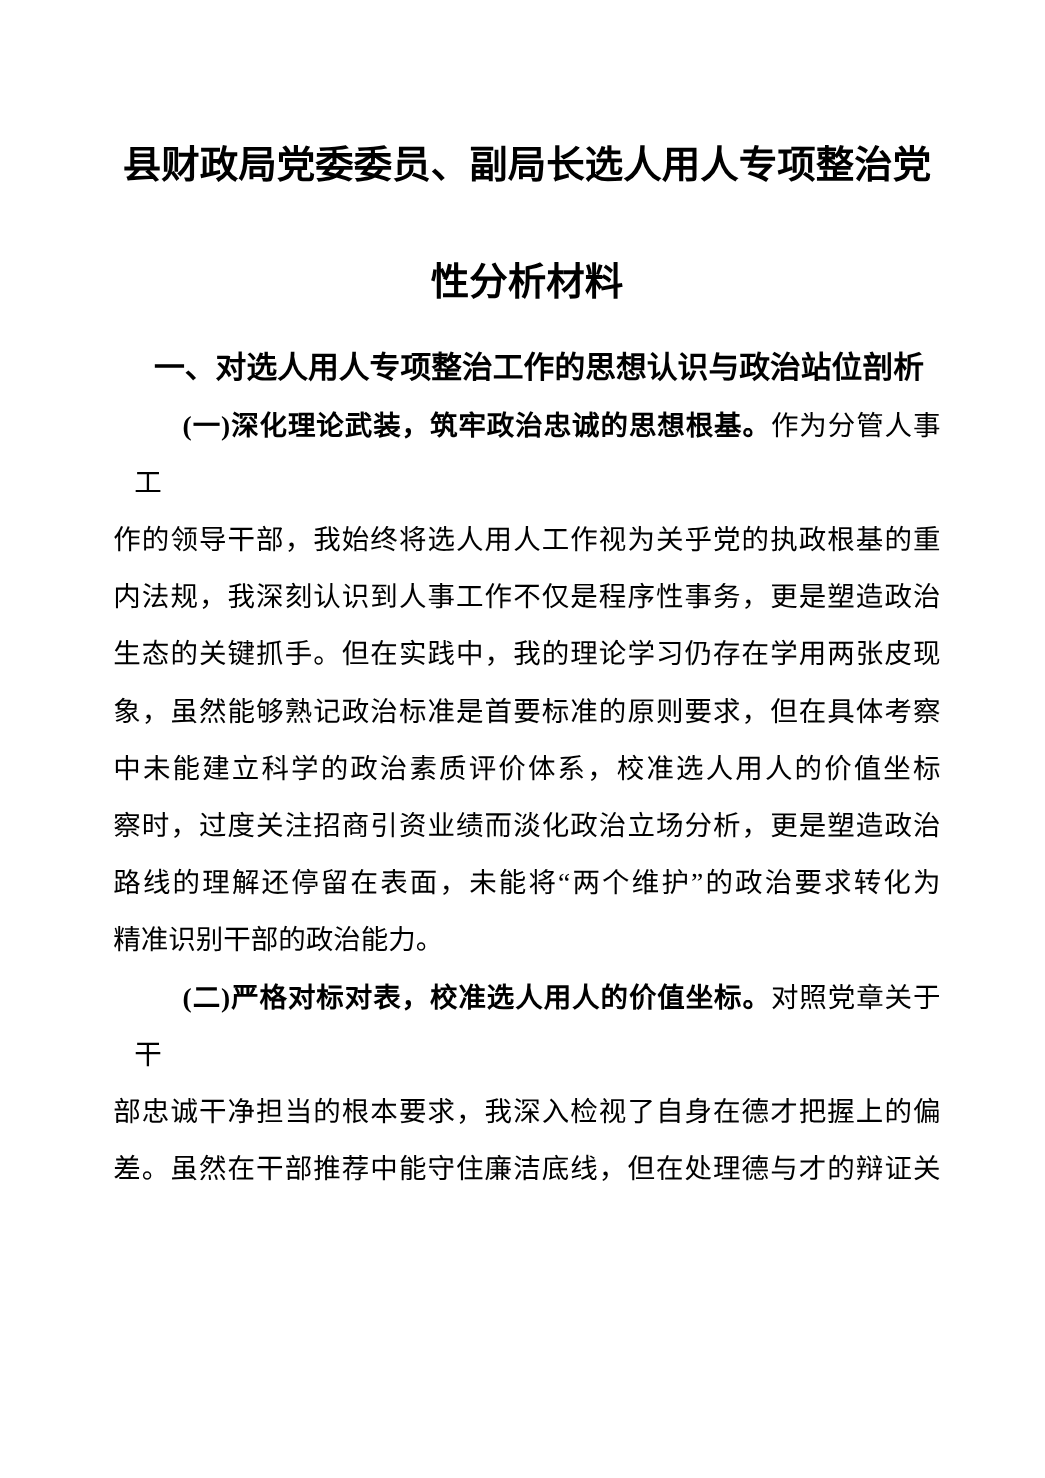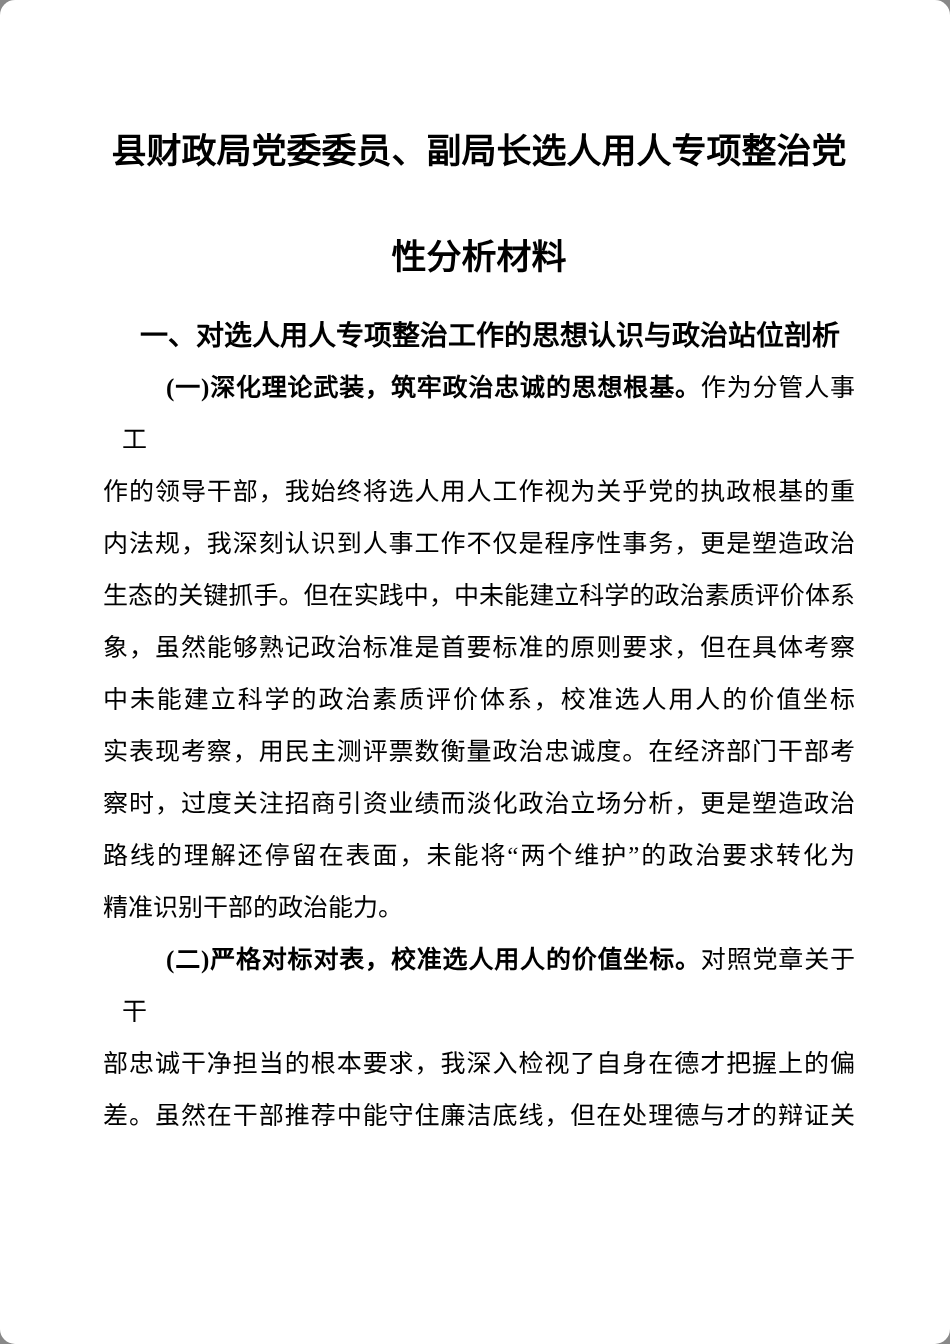--- a/index.html
+++ b/index.html
@@ -6,21 +6,20 @@
   html, body { background: #888; }
   .page {
     position: relative;
     width: 950px;
     height: 1344px;
     margin: 0 auto;
     background: #ffffff;
     color: #000000;
     overflow: hidden;
     font-family: "Liberation Serif", serif;
-    border-radius: 15px;
   }
   .content {
     padding: 0 95px 0 103px; 
   }
   .doc-title {
     margin-top: 98px;
     font-family: "Liberation Sans", sans-serif;
     font-weight: 700;
     font-size: 35px;
     line-height: 106px;
@@ -55,24 +54,23 @@
       <div>县财政局党委委员、副局长选人用人专项整治党</div>
       <div>性分析材料</div>
     </div>
 
     <div class="doc-heading">一、对选人用人专项整治工作的思想认识与政治站位剖析</div>
 
     <div class="body-lines">
         <div class="line indent"><span class="b">(一)深化理论武装，筑牢政治忠诚的思想根基。</span><span class="">作为分管人事工</span></div>
         <div class="line"><span class="">作的领导干部，我始终将选人用人工作视为关乎党的执政根基的重</span></div>
         <div class="line"><span class="">内法规，我深刻认识到人事工作不仅是程序性事务，更是塑造政治</span></div>
-        <div class="line"><span class="">生态的关键抓手。但在实践中，中未能建立科学的政治素质评价体系</span></div>
+        <div class="line"><span class="">生态的关键抓手。但在实践中，我的理论学习仍存在学用两张皮现</span></div>
         <div class="line"><span class="">象，虽然能够熟记政治标准是首要标准的原则要求，但在具体考察</span></div>
         <div class="line"><span class="">中未能建立科学的政治素质评价体系，校准选人用人的价值坐标</span></div>
-        <div class="line"><span class="">实表现考察，用民主测评票数衡量政治忠诚度。在经济部门干部考</span></div>
         <div class="line"><span class="">察时，过度关注招商引资业绩而淡化政治立场分析，更是塑造政治</span></div>
         <div class="line"><span class="">路线的理解还停留在表面，未能将“两个维护”的政治要求转化为</span></div>
         <div class="line end"><span class="">精准识别干部的政治能力。</span></div>
         <div class="line indent"><span class="b">(二)严格对标对表，校准选人用人的价值坐标。</span><span class="">对照党章关于干</span></div>
         <div class="line"><span class="">部忠诚干净担当的根本要求，我深入检视了自身在德才把握上的偏</span></div>
         <div class="line"><span class="">差。虽然在干部推荐中能守住廉洁底线，但在处理德与才的辩证关</span></div>
       </div>
 
   </div>
 </div>

